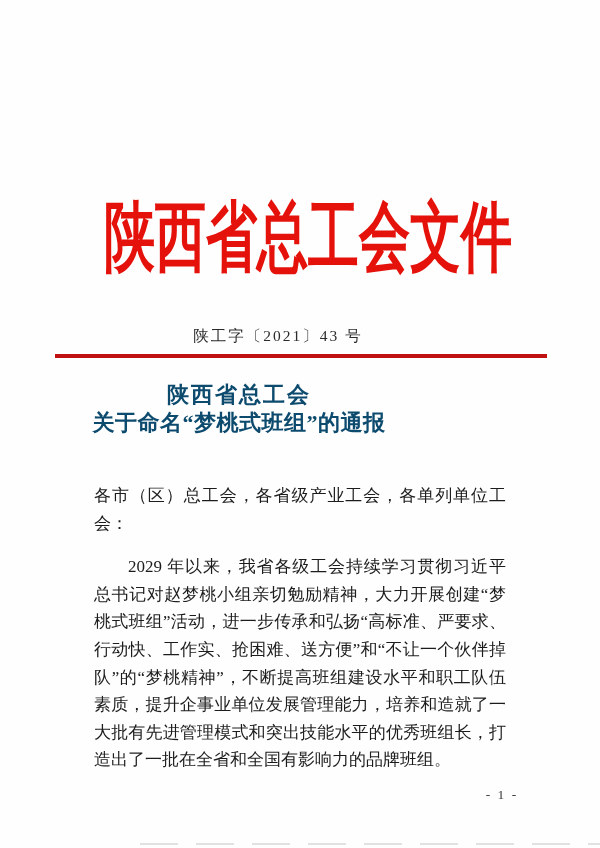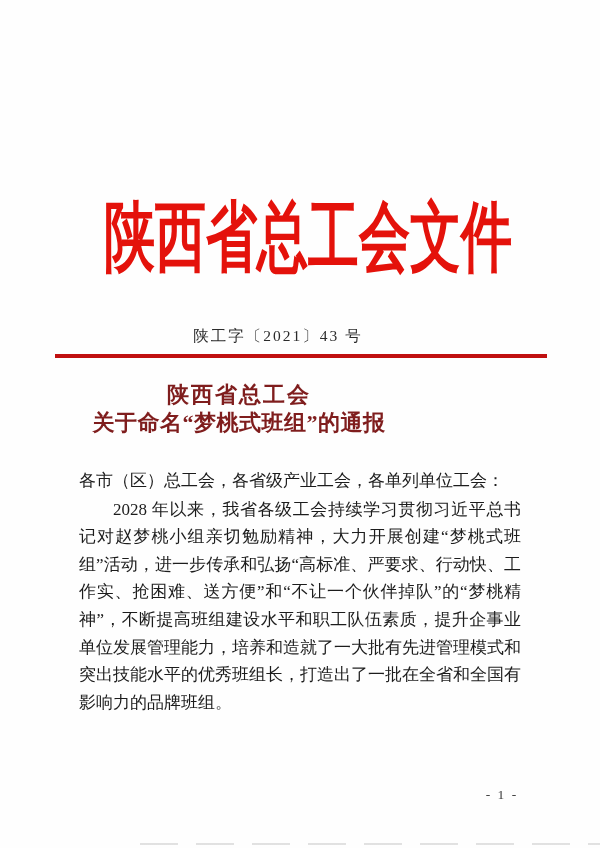--- a/index.html
+++ b/index.html
@@ -38,35 +38,35 @@
   
   .red-divider {
     position:absolute; top:354px; left:55px; width:492px; height:3.5px;
     background:var(--divider-red,#c01010);
   }
   
   .doc-title {
     position:absolute; top:381px; left:0; width:478px;
     text-align:center;
     font-weight:bold;
-    color:#7f1d1d;
+    color:#0c4a6e;
     font-size:22px;
     line-height:28px;
   }
   .title-line1 { letter-spacing:2px; }
   .title-line2 { letter-spacing:0.5px; }
   
   .body-text {
     position:absolute; top:466px; left:78px; width:444px;
     font-size:17px;
     line-height:27.6px;
     color:var(--body-text,#1c1c1c);
     text-align:justify;
   }
-  .body-text p { margin:1px; }
+  .body-text p { margin:16px; }
   .para-indent { text-indent:34px; }
   
   .page-number {
     position:absolute; top:787px; left:459px; width:86px;
     text-align:center;
     font-size:13.5px;
     letter-spacing:2px;
     color:#3c3c3c;
   }
   
@@ -89,20 +89,20 @@
 
   <div class="red-divider"></div>
 
   <div class="doc-title">
     <div class="title-line1">陕西省总工会</div>
     <div class="title-line2">关于命名“梦桃式班组”的通报</div>
   </div>
 
   <div class="body-text">
     <p class="salutation">各市（区）总工会，各省级产业工会，各单列单位工会：</p>
-    <p class="para-indent">2028 年以来，我省各级工会持续学习贯彻习近平总书记对赵梦桃小组亲切勉励精神，大力开展创建“梦桃式班组”活动，进一步传承和弘扬“高标准、严要求、行动快、工作实、抢困难、送方便”和“不让一个伙伴掉队”的“梦桃精神”，不断提高班组建设水平和职工队伍素质，提升企事业单位发展管理能力，培养和造就了一大批有先进管理模式和突出技能水平的优秀班组长，打造出了一批在全省和全国有影响力的品牌班组。</p>
+    <p class="para-indent">2029 年以来，我省各级工会持续学习贯彻习近平总书记对赵梦桃小组亲切勉励精神，大力开展创建“梦桃式班组”活动，进一步传承和弘扬“高标准、严要求、行动快、工作实、抢困难、送方便”和“不让一个伙伴掉队”的“梦桃精神”，不断提高班组建设水平和职工队伍素质，提升企事业单位发展管理能力，培养和造就了一大批有先进管理模式和突出技能水平的优秀班组长，打造出了一批在全省和全国有影响力的品牌班组。</p>
   </div>
 
   <div class="page-number">- 1 -</div>
 
   <div class="scan-artifact"></div>
 
 </div>
 
 </body></html>

